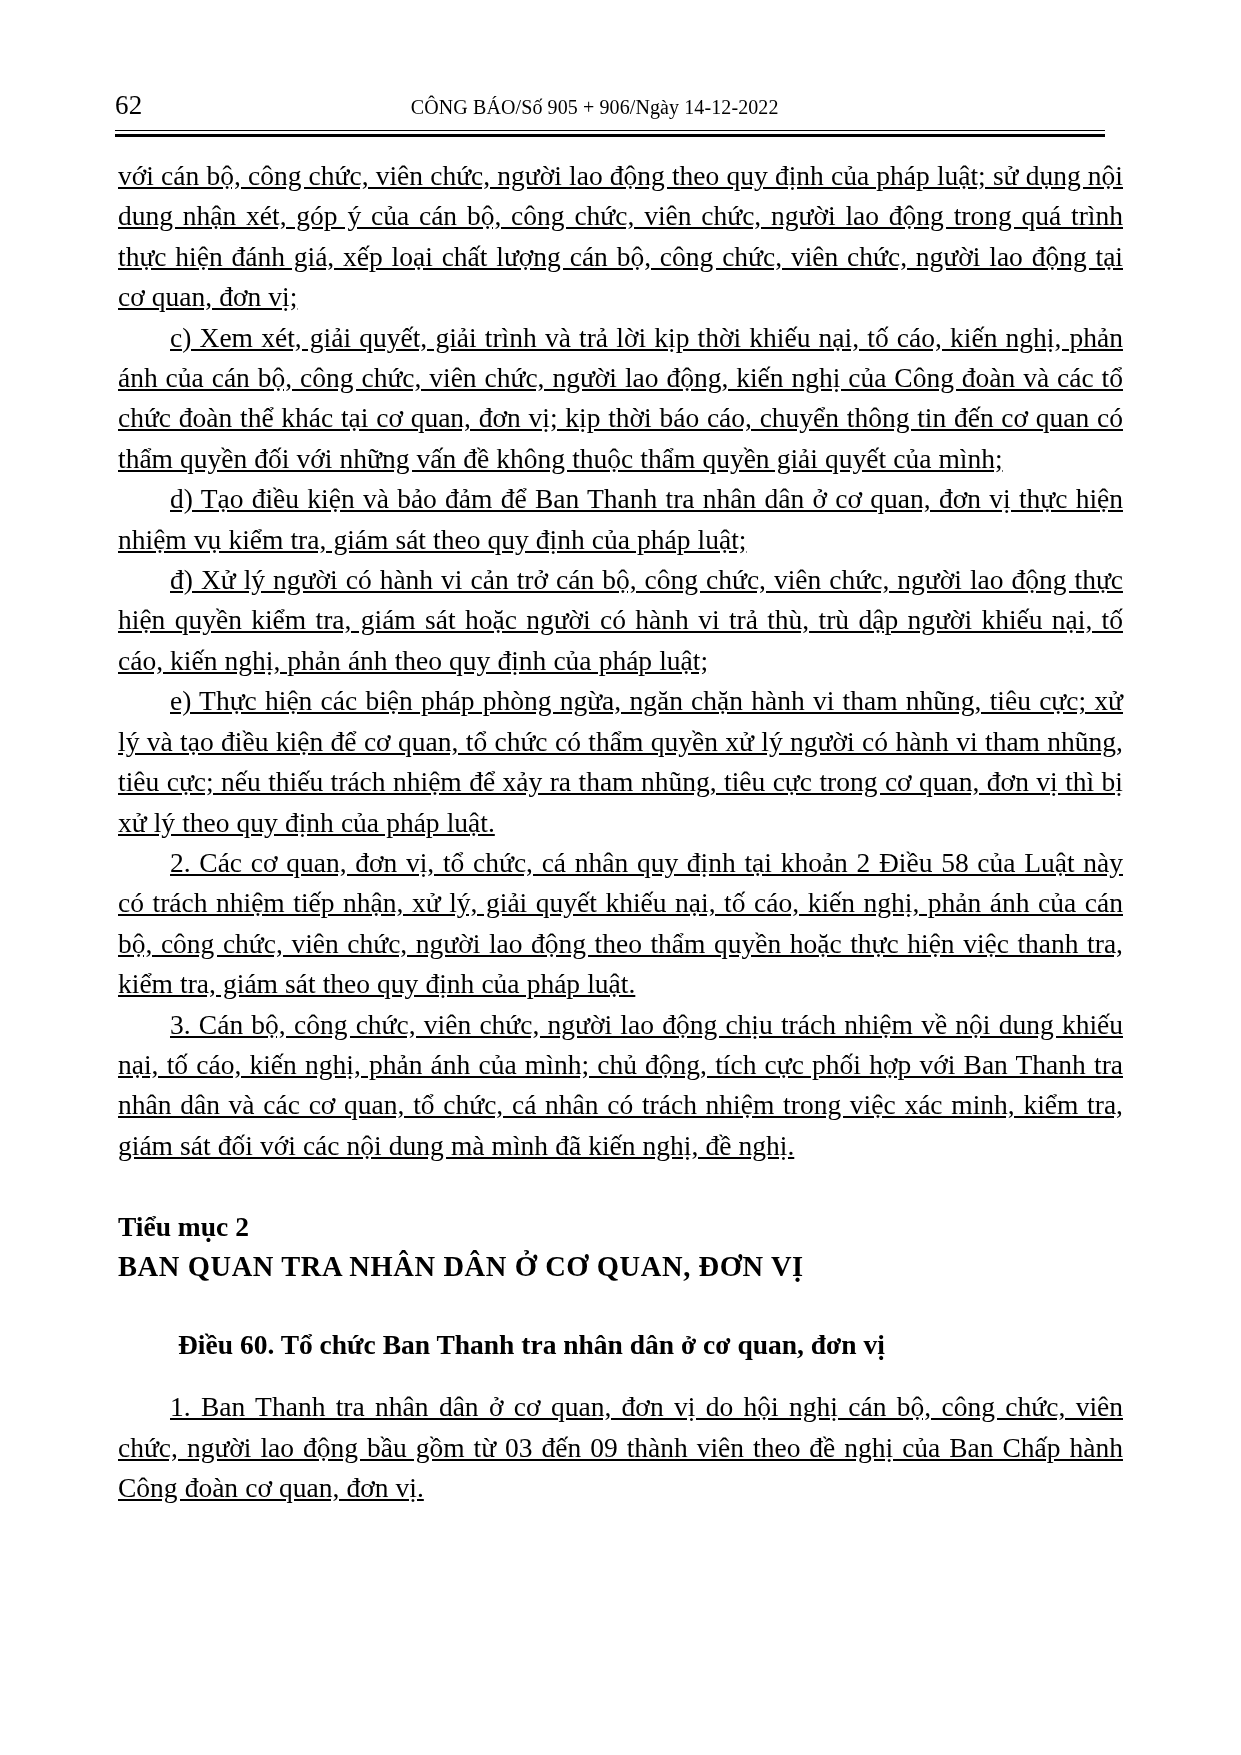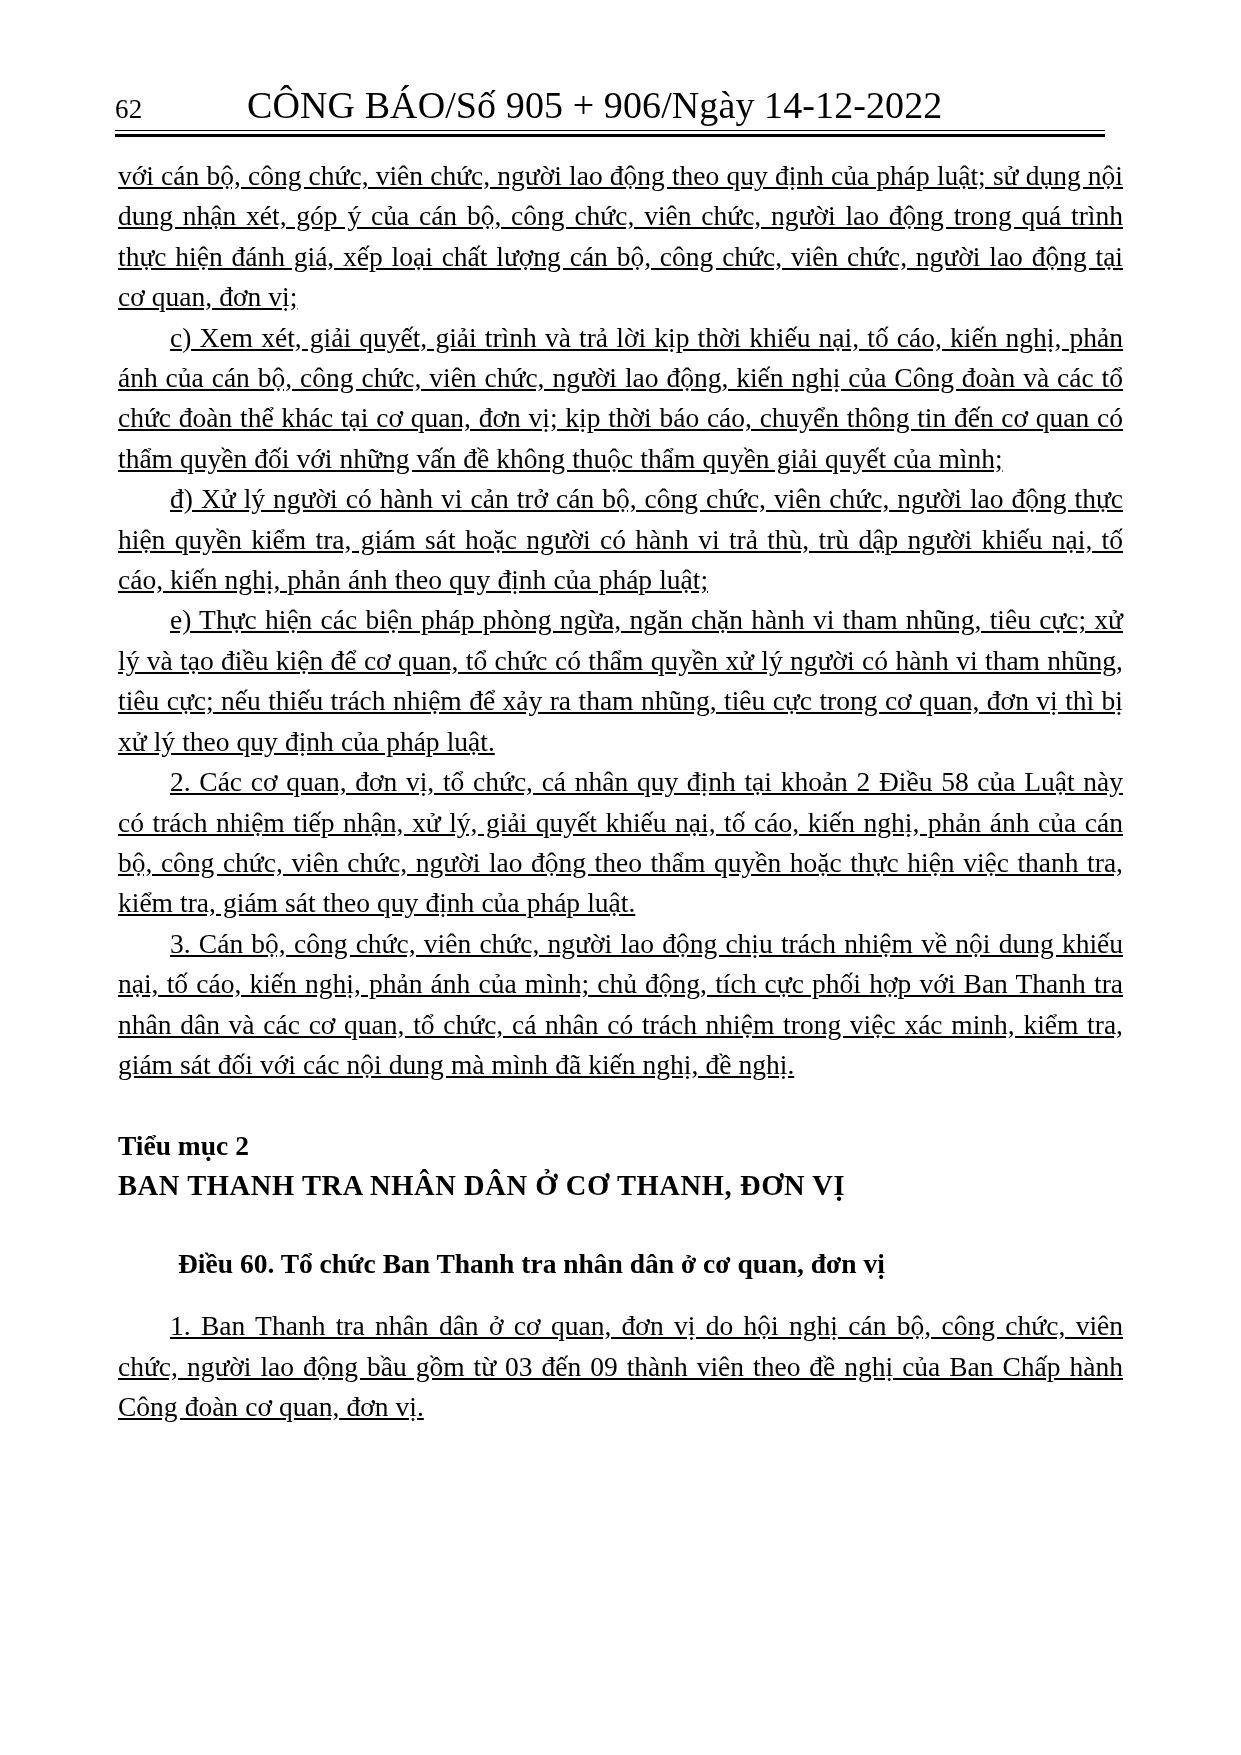--- a/index.html
+++ b/index.html
@@ -39,21 +39,21 @@
   }
   .folio {
     font-size: 27px;
     line-height: 38px;
     letter-spacing: 0.2px;
     white-space: nowrap;
   }
   .running-title {
     flex: 1 1 auto;
     text-align: center;
-    font-size: 38px;
+    font-size: 20px;
     line-height: 38px;
     white-space: nowrap;
     letter-spacing: 0.1px;
     transform: translateX(-14px);
   }
   .folio-spacer {
     width: 30px;
     flex: 0 0 auto;
   }
   .rule-thin {
@@ -132,29 +132,30 @@
       <span class="folio-spacer"></span>
     </div>
     <div class="rule-thin"></div>
     <div class="rule-thick"></div>
   </div>
 
   <div class="body">
 
     <p class="para">với cán bộ, công chức, viên chức, người lao động theo quy định của pháp luật; sử dụng nội dung nhận xét, góp ý của cán bộ, công chức, viên chức, người lao động trong quá trình thực hiện đánh giá, xếp loại chất lượng cán bộ, công chức, viên chức, người lao động tại cơ quan, đơn vị;</p>
     <p class="para indent">c) Xem xét, giải quyết, giải trình và trả lời kịp thời khiếu nại, tố cáo, kiến nghị, phản ánh của cán bộ, công chức, viên chức, người lao động, kiến nghị của Công đoàn và các tổ chức đoàn thể khác tại cơ quan, đơn vị; kịp thời báo cáo, chuyển thông tin đến cơ quan có thẩm quyền đối với những vấn đề không thuộc thẩm quyền giải quyết của mình;</p>
+    <p class="para indent">d) Tạo điều kiện và bảo đảm để Ban Thanh tra nhân dân ở cơ quan, đơn vị thực hiện nhiệm vụ kiểm tra, giám sát theo quy định của pháp luật;</p>
     <p class="para indent">đ) Xử lý người có hành vi cản trở cán bộ, công chức, viên chức, người lao động thực hiện quyền kiểm tra, giám sát hoặc người có hành vi trả thù, trù dập người khiếu nại, tố cáo, kiến nghị, phản ánh theo quy định của pháp luật;</p>
     <p class="para indent">e) Thực hiện các biện pháp phòng ngừa, ngăn chặn hành vi tham nhũng, tiêu cực; xử lý và tạo điều kiện để cơ quan, tổ chức có thẩm quyền xử lý người có hành vi tham nhũng, tiêu cực; nếu thiếu trách nhiệm để xảy ra tham nhũng, tiêu cực trong cơ quan, đơn vị thì bị xử lý theo quy định của pháp luật.</p>
     <p class="para indent">2. Các cơ quan, đơn vị, tổ chức, cá nhân quy định tại khoản 2 Điều 58 của Luật này có trách nhiệm tiếp nhận, xử lý, giải quyết khiếu nại, tố cáo, kiến nghị, phản ánh của cán bộ, công chức, viên chức, người lao động theo thẩm quyền hoặc thực hiện việc thanh tra, kiểm tra, giám sát theo quy định của pháp luật.</p>
     <p class="para indent">3. Cán bộ, công chức, viên chức, người lao động chịu trách nhiệm về nội dung khiếu nại, tố cáo, kiến nghị, phản ánh của mình; chủ động, tích cực phối hợp với Ban Thanh tra nhân dân và các cơ quan, tổ chức, cá nhân có trách nhiệm trong việc xác minh, kiểm tra, giám sát đối với các nội dung mà mình đã kiến nghị, đề nghị.</p>
 
     <div class="spacer-lg"></div>
 
     <p class="center-head">Tiểu mục 2</p>
-    <p class="center-head caps">BAN THANH TRA NHÂN DÂN Ở CƠ THANH, ĐƠN VỊ</p>
+    <p class="center-head caps">BAN QUAN TRA NHÂN DÂN Ở CƠ QUAN, ĐƠN VỊ</p>
 
     <div class="spacer-md"></div>
 
     <p class="article-head">Điều 60. Tổ chức Ban Thanh tra nhân dân ở cơ quan, đơn vị</p>
 
     <div class="spacer-sm"></div>
 
     <p class="para indent">1. Ban Thanh tra nhân dân ở cơ quan, đơn vị do hội nghị cán bộ, công chức, viên chức, người lao động bầu gồm từ 03 đến 09 thành viên theo đề nghị của Ban Chấp hành Công đoàn cơ quan, đơn vị.</p>
 
   </div>

